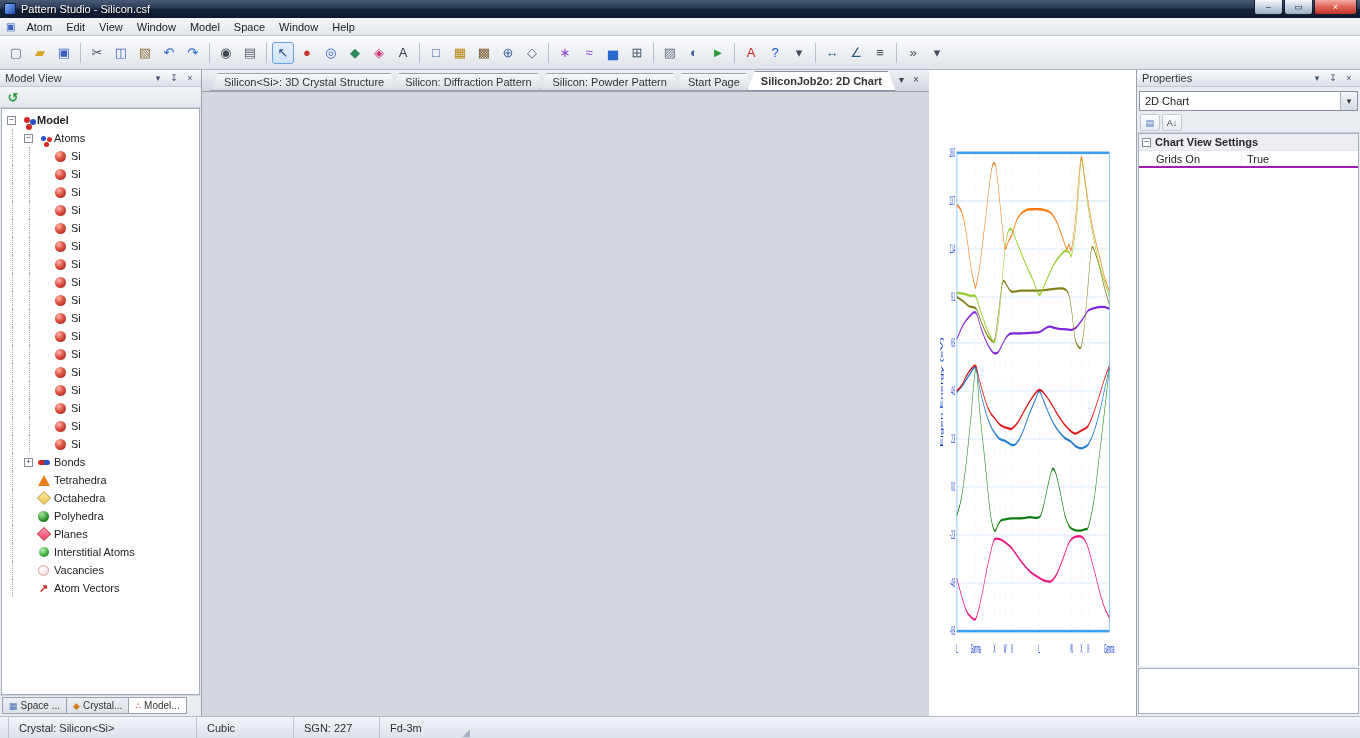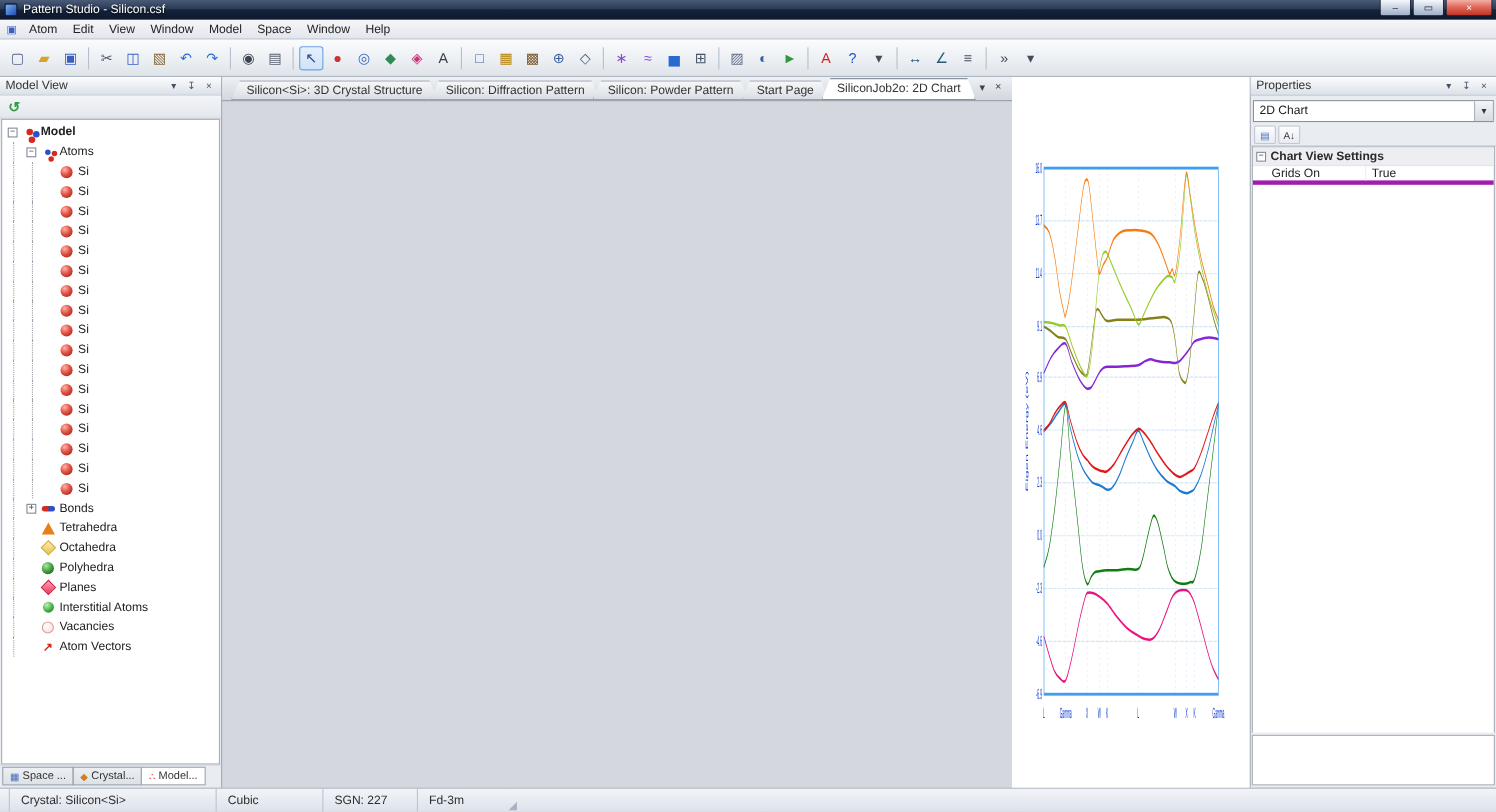--- a/index.html
+++ b/index.html
@@ -60,36 +60,36 @@
 .bold{font-weight:bold}
 .side-tabs{height:21px;flex:0 0 21px;display:flex;align-items:stretch;background:#e9ecf0;padding:1px 2px 2px;border-top:1px solid #cfd4dc}
 .side-tab{display:flex;align-items:center;gap:3px;padding:0 6px;border:1px solid #9aa2ae;background:linear-gradient(#eceff3,#dde2e8);font-size:10px;color:#333;margin-right:-1px;white-space:nowrap}
 .side-tab.active{background:#fff;z-index:1}
 .st-icon{font-size:9px}
 
 
 .center{flex:1;min-width:0;display:flex;flex-direction:row}
 .tabstrip{height:22px;flex:0 0 22px;background:linear-gradient(#eef1f5,#d2d7de);border-bottom:1px solid #98a0ac;display:flex;align-items:flex-end;padding:2px 40px 0 8px;position:relative}
 .doc-tab{position:relative;height:18px;display:flex;align-items:center;padding:0 14px;margin-right:-7px;background:linear-gradient(#f8f9fb,#d8dce2);box-shadow:inset 0 0 0 1px #9aa2ae;clip-path:polygon(8px 0,calc(100% - 8px) 0,100% 100%,0 100%);color:#333;white-space:nowrap}
-.doc-tab.active{height:20px;background:#fff;font-weight:normal;z-index:2;box-shadow:inset 0 0 0 1px #8a92a0}
+.doc-tab.active{height:20px;background:#fff;font-weight:bold;z-index:2;box-shadow:inset 0 0 0 1px #8a92a0}
 .tabstrip-controls{position:absolute;right:10px;top:4px;display:flex;gap:9px;color:#3a4452;font-size:10px}
 .docarea{flex:1;background:#fff;position:relative;min-height:0}
 .docarea svg{position:absolute;inset:0;width:100%;height:100%}
 
 
 .right-panel{width:224px;flex:0 0 224px;display:flex;flex-direction:column;background:#e9ecf0;border-left:1px solid #9aa2ae}
 .combo{height:20px;flex:0 0 20px;margin:4px 2px 2px;border:1px solid #8a929e;background:#fff;display:flex;align-items:center;padding-left:5px}
 .combo-value{flex:1}
 .combo-arrow{width:17px;height:18px;border-left:1px solid #aab2bc;background:linear-gradient(#f2f5f9,#d6dce4);display:flex;align-items:center;justify-content:center;font-size:9px;color:#333}
 .pg-toolbar{height:20px;flex:0 0 20px;display:flex;align-items:center;gap:2px;padding:0 3px;border-bottom:1px solid #cdd2da}
 .pg-btn{width:20px;height:17px;border:1px solid #c2c8d2;border-radius:2px;background:linear-gradient(#fdfdfe,#e8ebf0);display:flex;align-items:center;justify-content:center;font-size:9px}
 .pg{flex:1;margin:0 1px;background:#fff;border:1px solid #a6aeba;border-bottom:none;overflow:hidden}
 .pg-cat{height:17px;background:#eceef1;display:flex;align-items:center;gap:4px;padding-left:3px;font-weight:bold;color:#2a2a2a;border-bottom:1px solid #e2e5ea}
 .pg-collapse{width:9px;height:9px;border:1px solid #848c98;background:#fff;display:flex;align-items:center;justify-content:center;font-size:8px;line-height:1;font-weight:normal}
-.pg-row{height:17px;display:flex;border-bottom:4px solid #a21caf}
+.pg-row{height:17px;display:flex;border-bottom:2px solid #a21caf}
 .pg-name{width:103px;flex:0 0 103px;padding-left:17px;border-right:1px solid #edeff3;display:flex;align-items:center;color:#222}
 .pg-value{flex:1;padding-left:5px;display:flex;align-items:center}
 .pg-desc{height:46px;flex:0 0 46px;margin:2px 1px;background:#fff;border:1px solid #a6aeba}
 
 
 .statusbar{height:22px;flex:0 0 22px;background:linear-gradient(#f2f4f8,#dde3eb);border-top:1px solid #b4bcc8;display:flex;align-items:center;padding-left:8px;color:#2d2d2d}
 .sb-left{flex:1}
 #status-panes{display:flex;height:100%}
 .sb-pane{display:flex;align-items:center;height:100%;padding:0 10px;border-left:1px solid #bcc4d0;white-space:nowrap}
 #status-panes .sb-pane:nth-child(1){width:188px}

